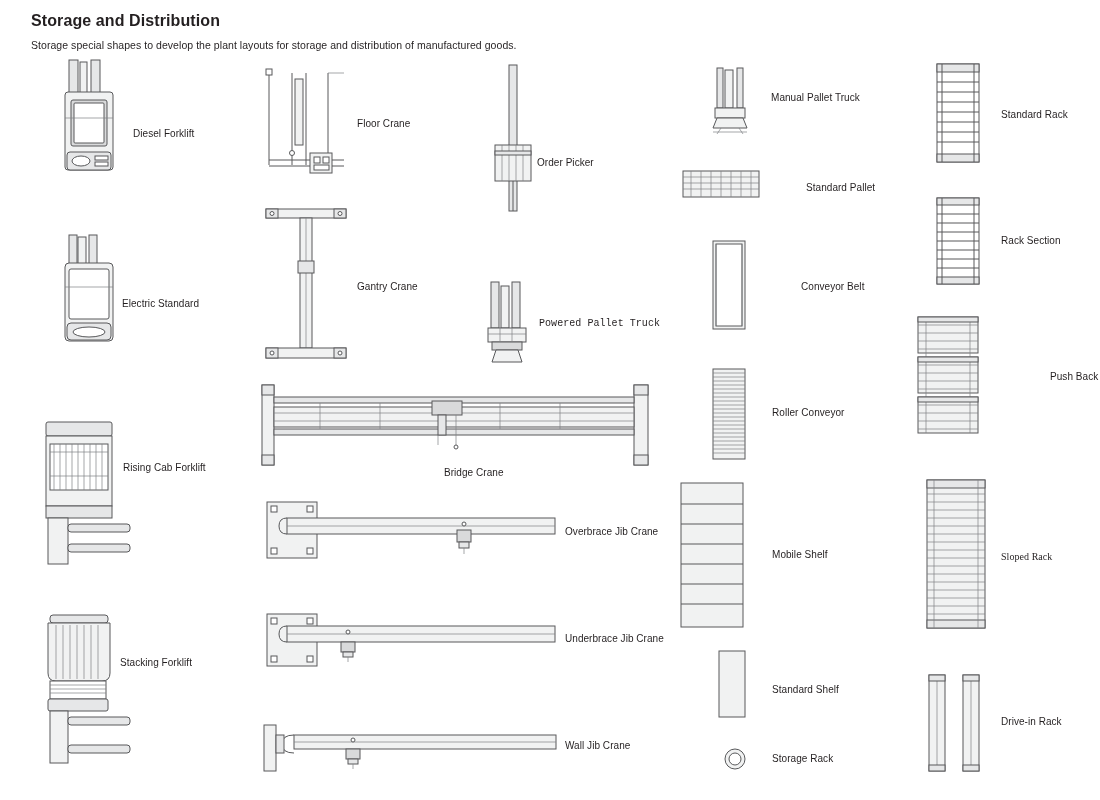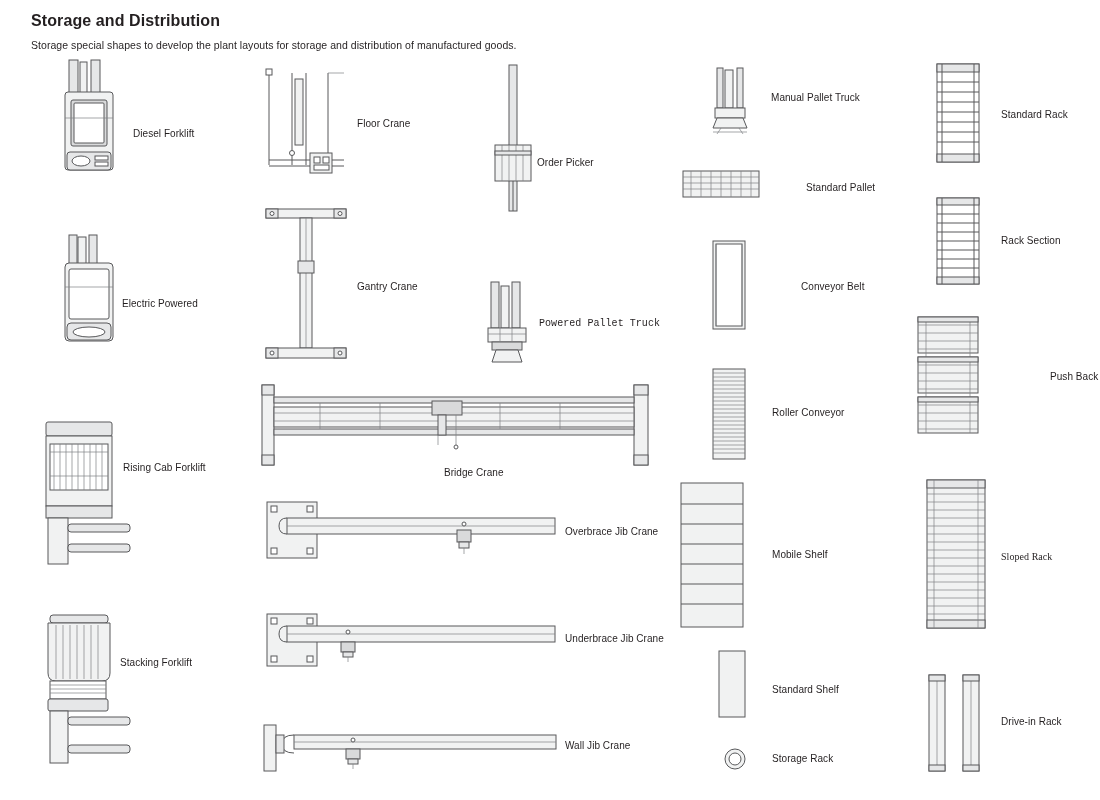--- a/index.html
+++ b/index.html
@@ -83,21 +83,21 @@
     <rect x="14" y="0" width="8" height="68" class="fill-md"></rect>
     <rect x="34" y="0" width="8" height="68" class="fill-md"></rect>
     <rect x="23" y="2" width="8" height="66" class="fill-lt"></rect>
     <rect x="10" y="28" width="48" height="78" rx="4" class="fill-lt"></rect>
     <rect x="14" y="34" width="40" height="50" rx="2" class="fill-w"></rect>
     <rect x="12" y="88" width="44" height="17" rx="4" class="fill-md"></rect>
     <ellipse cx="34" cy="97" rx="16" ry="5" class="fill-w"></ellipse>
     <line x1="10" y1="52" x2="58" y2="52" class="ln-thin"></line>
   </svg>
 </div>
-<div class="caption" style="left:122px; top:298px;">Electric Powered</div>
+<div class="caption" style="left:122px; top:298px;">Electric Standard</div>
 
 <div class="stencil-item" style="left:40px; top:420px; width:110px; height:150px;">
   <svg class="shape" width="110" height="150" viewBox="0 0 110 150">
     <rect x="6" y="2" width="66" height="14" rx="2" class="fill-md"></rect>
     <rect x="6" y="16" width="66" height="70" class="fill-lt"></rect>
     <rect x="10" y="24" width="58" height="46" class="fill-w"></rect>
     <g class="ln-thin">
       <line x1="14" y1="24" x2="14" y2="70"></line>
         <line x1="20" y1="24" x2="20" y2="70"></line>
       <line x1="26" y1="24" x2="26" y2="70"></line>

